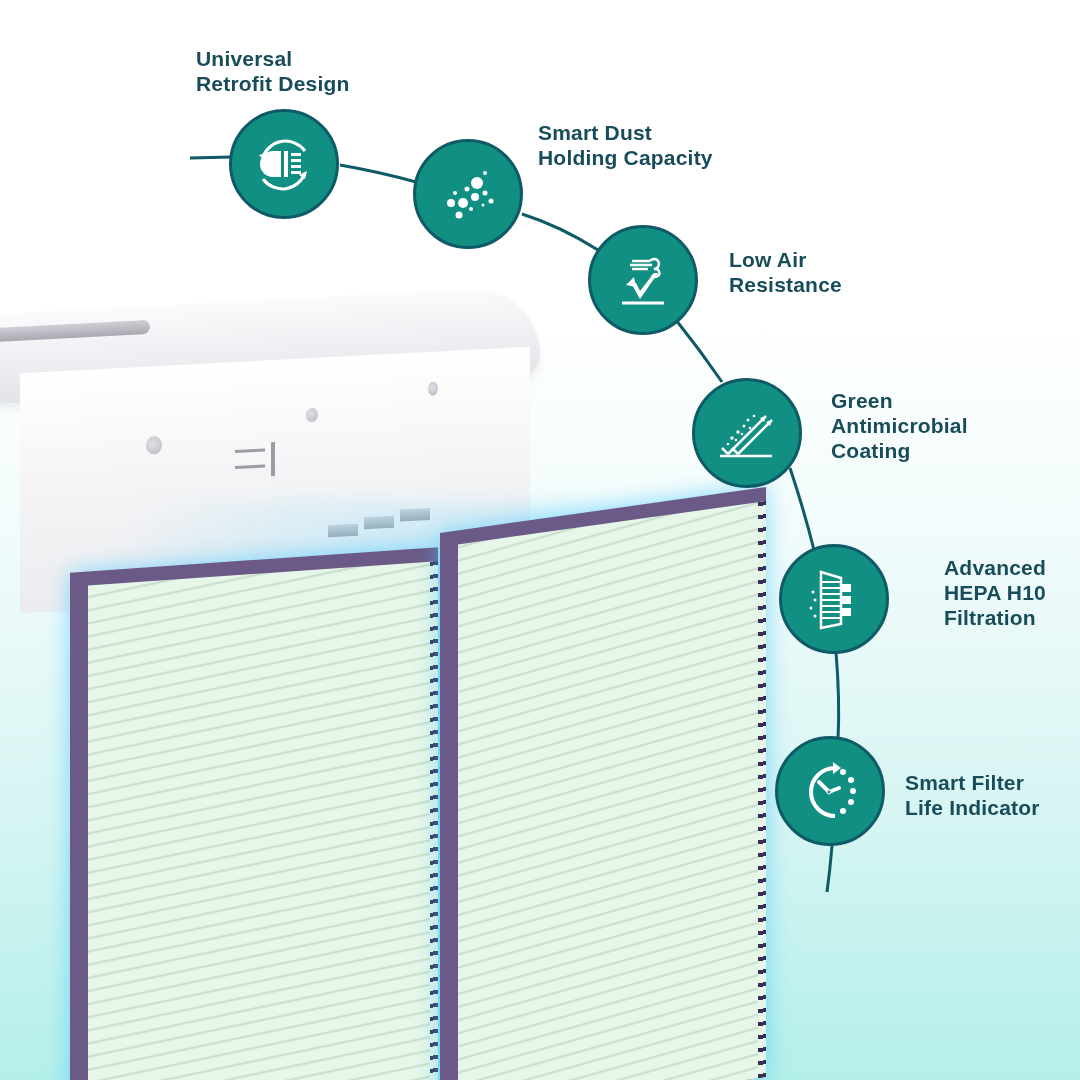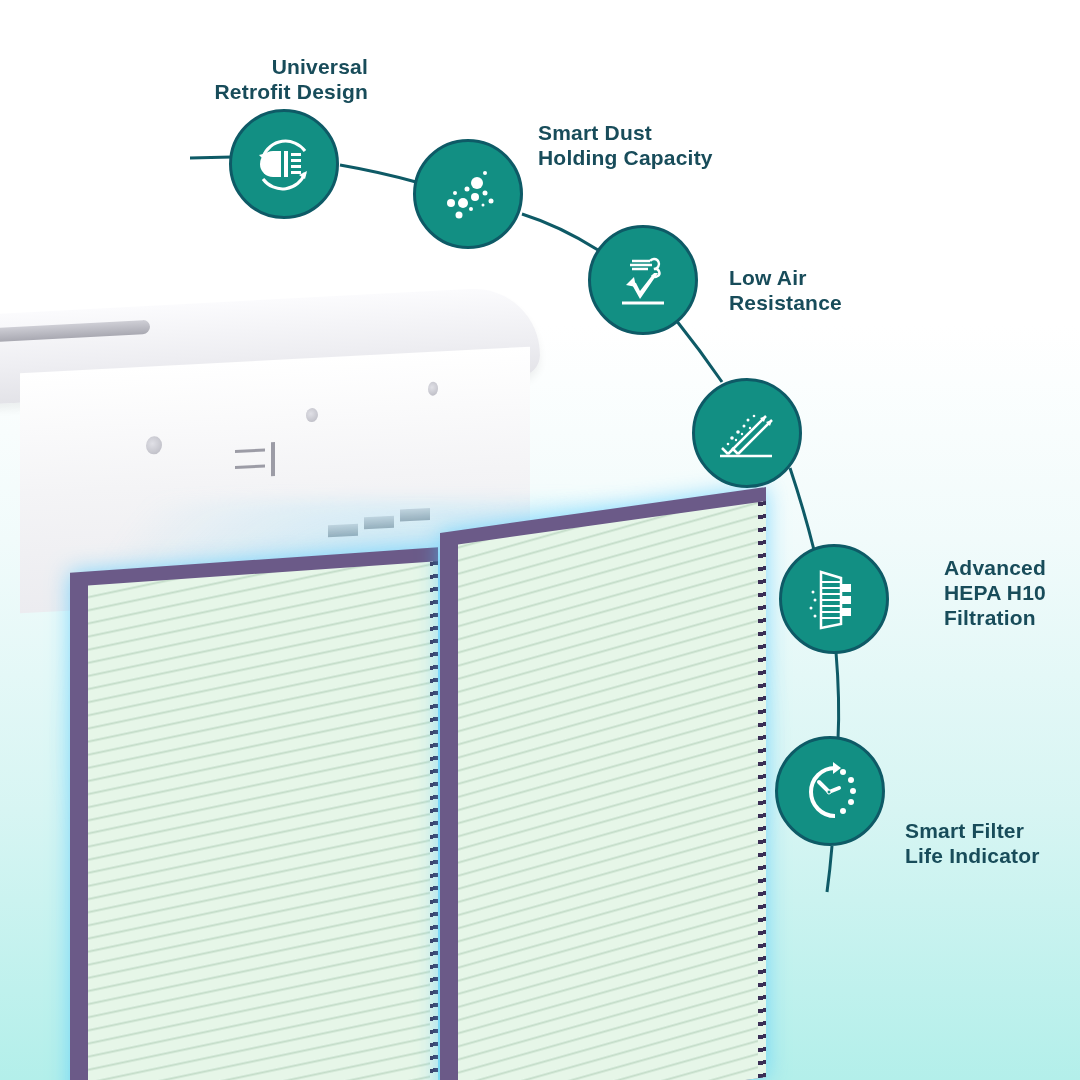--- a/index.html
+++ b/index.html
@@ -119,21 +119,21 @@
       <path d="M58 46 A 24 24 0 0 1 16 52" stroke="#fff" stroke-width="3" fill="none"></path>
       <path d="M58 52 L60 44 L52 48 Z" fill="#fff"></path>
       <path d="M34 24 L26 24 A 13 13 0 0 0 26 50 L34 50 Z" fill="#fff"></path>
       <rect x="37" y="24" width="4" height="26" fill="#fff"></rect>
       <rect x="44" y="26" width="10" height="3" fill="#fff"></rect>
       <rect x="44" y="32" width="10" height="3" fill="#fff"></rect>
       <rect x="44" y="38" width="10" height="3" fill="#fff"></rect>
       <rect x="44" y="44" width="10" height="3" fill="#fff"></rect>
     </svg>
   </div>
-  <div class="feature-label" style="left:196px;top:46px;text-align:right;width:172px;margin-top:8px;">Universal
+  <div class="feature-label" style="left:196px;top:46px;text-align:left;width:172px;">Universal
 Retrofit Design</div>
 
   <div class="feature-icon" style="left:413px;top:139px;">
     <svg viewBox="0 0 74 74">
       <circle cx="46" cy="26" r="6" fill="#fff"></circle>
       <circle cx="54" cy="16" r="2" fill="#fff"></circle>
       <circle cx="36" cy="32" r="2.5" fill="#fff"></circle>
       <circle cx="44" cy="40" r="4" fill="#fff"></circle>
       <circle cx="54" cy="36" r="2.5" fill="#fff"></circle>
       <circle cx="60" cy="44" r="2.5" fill="#fff"></circle>
@@ -150,21 +150,21 @@
 
   <div class="feature-icon" style="left:588px;top:225px;">
     <svg viewBox="0 0 74 74">
       <path d="M26 18 H44 M24 22 H46 M26 26 H42" stroke="#fff" stroke-width="2.5" fill="none"></path>
       <path d="M44 18 A 5 5 0 1 1 48 26 A 4 4 0 1 1 46 32" stroke="#fff" stroke-width="2.5" fill="none"></path>
       <path d="M24 38 L34 56 L52 30 L48 30 L34 48 L30 40 Z" fill="#fff"></path>
       <path d="M20 42 L28 34 L30 44 Z" fill="#fff"></path>
       <path d="M16 60 H58" stroke="#fff" stroke-width="3"></path>
     </svg>
   </div>
-  <div class="feature-label" style="left:729px;top:247px;margin-top:18px;">Low Air
+  <div class="feature-label" style="left:729px;top:247px;">Low Air
 Resistance</div>
 
   <div class="feature-icon" style="left:692px;top:378px;">
     <svg viewBox="0 0 74 74">
       <path d="M18 58 L56 20 M28 58 L62 24" stroke="#fff" stroke-width="2.5" fill="none"></path>
       <path d="M56 20 L50 22 L54 26 Z M62 24 L56 26 L60 30 Z" fill="#fff"></path>
       <path d="M12 52 L18 58 M22 52 L28 58" stroke="#fff" stroke-width="2.5"></path>
       <path d="M10 60 H62" stroke="#fff" stroke-width="2.5"></path>
       <g fill="#fff">
         <circle cx="22" cy="42" r="1.8"></circle>
@@ -172,20 +172,23 @@
           <circle cx="34" cy="30" r="1.5"></circle>
         <circle cx="38" cy="24" r="1.5"></circle>
           <circle cx="44" cy="20" r="1.3"></circle>
           <circle cx="18" cy="48" r="1.3"></circle>
         <circle cx="26" cy="44" r="1.2"></circle>
           <circle cx="32" cy="38" r="1.2"></circle>
           <circle cx="40" cy="32" r="1.2"></circle>
       </g>
     </svg>
   </div>
+  <div class="feature-label" style="left:831px;top:388px;">Green
+Antimicrobial
+Coating</div>
 
   <div class="feature-icon" style="left:779px;top:544px;">
     <svg viewBox="0 0 74 74">
       <path d="M24 10 L44 16 L44 62 L24 66 Z" stroke="#fff" stroke-width="2.5" fill="none"></path>
       <g stroke="#fff" stroke-width="1.8">
         <path d="M24 20 H44 M24 26 H44 M24 32 H44 M24 38 H44 M24 44 H44 M24 50 H44 M24 56 H44"></path>
       </g>
       <rect x="44" y="22" width="10" height="8" fill="#fff"></rect>
       <rect x="44" y="34" width="10" height="8" fill="#fff"></rect>
       <rect x="44" y="46" width="10" height="8" fill="#fff"></rect>
@@ -209,16 +212,16 @@
         <circle cx="50" cy="18" r="3"></circle>
           <circle cx="58" cy="26" r="3"></circle>
           <circle cx="60" cy="37" r="3"></circle>
         <circle cx="58" cy="48" r="3"></circle>
           <circle cx="50" cy="57" r="3"></circle>
       </g>
       <path d="M26 28 L36 38 L46 34" stroke="#fff" stroke-width="4" fill="none" stroke-linecap="round"></path>
       <circle cx="36" cy="38" r="2" fill="#128f83" stroke="#fff" stroke-width="1"></circle>
     </svg>
   </div>
-  <div class="feature-label" style="left:905px;top:770px;margin-top:48px;">Smart Filter
+  <div class="feature-label" style="left:905px;top:770px;">Smart Filter
 Life Indicator</div>
 
 </div>
 
 </body></html>

